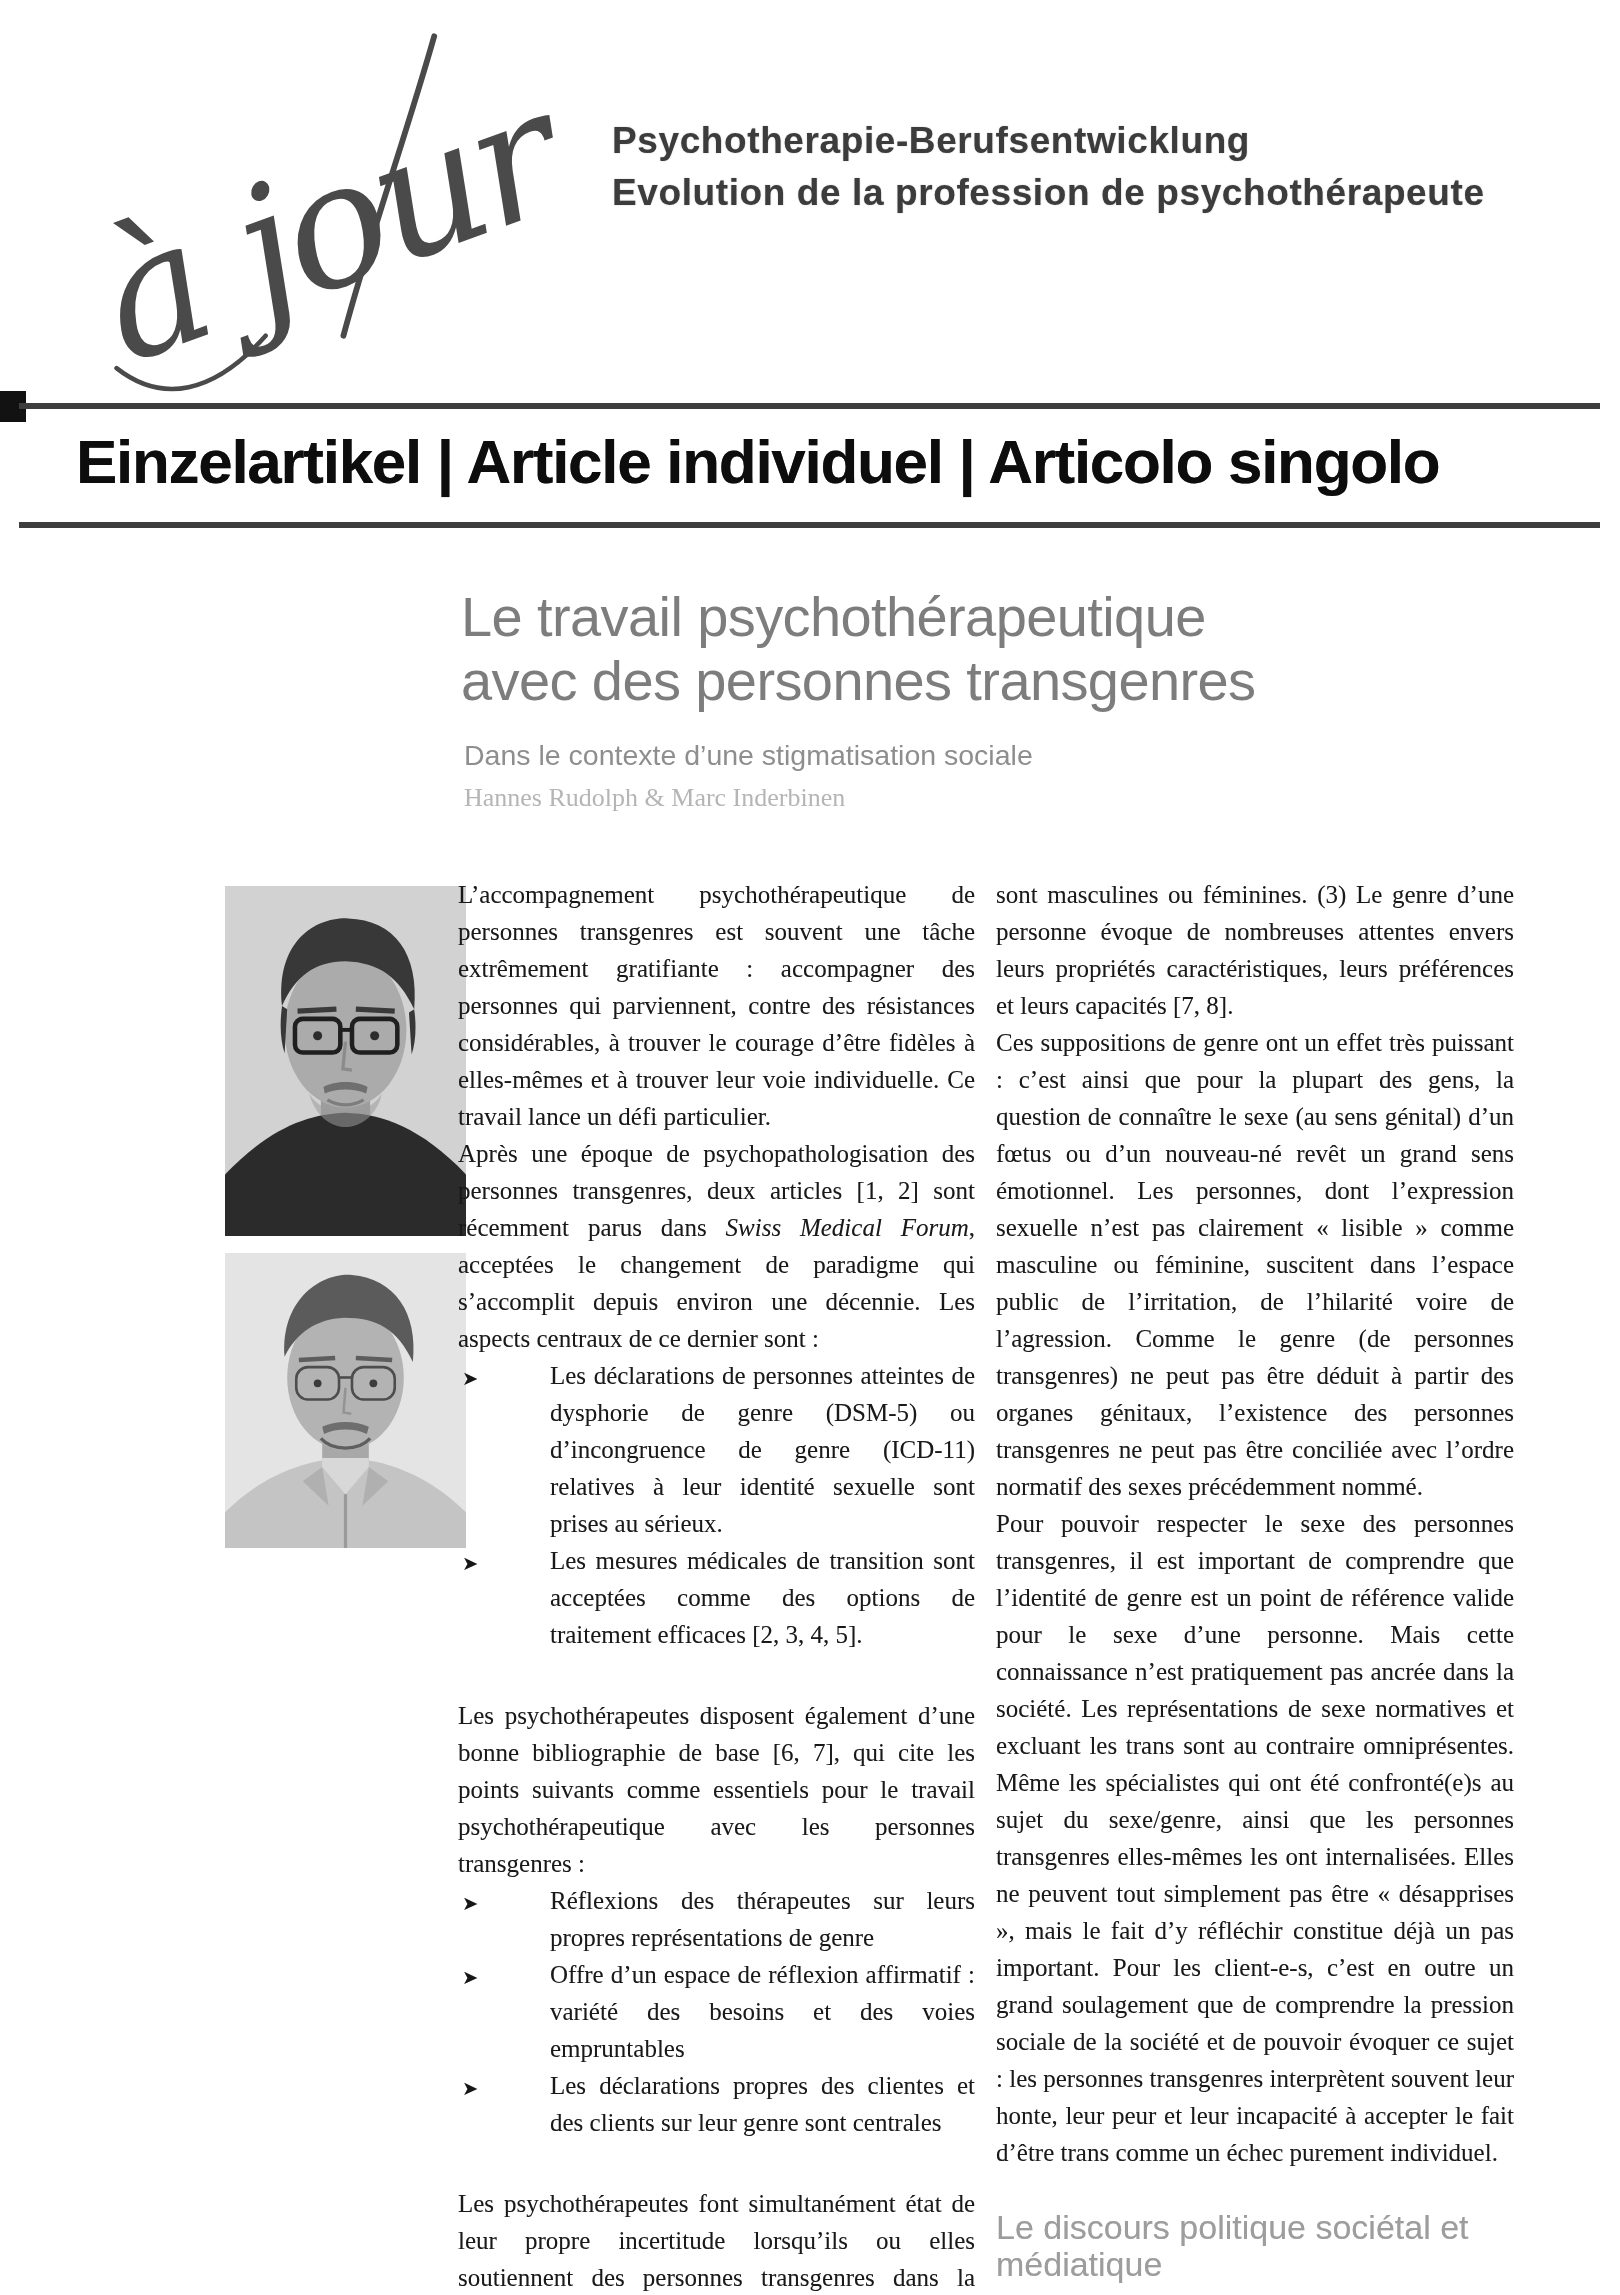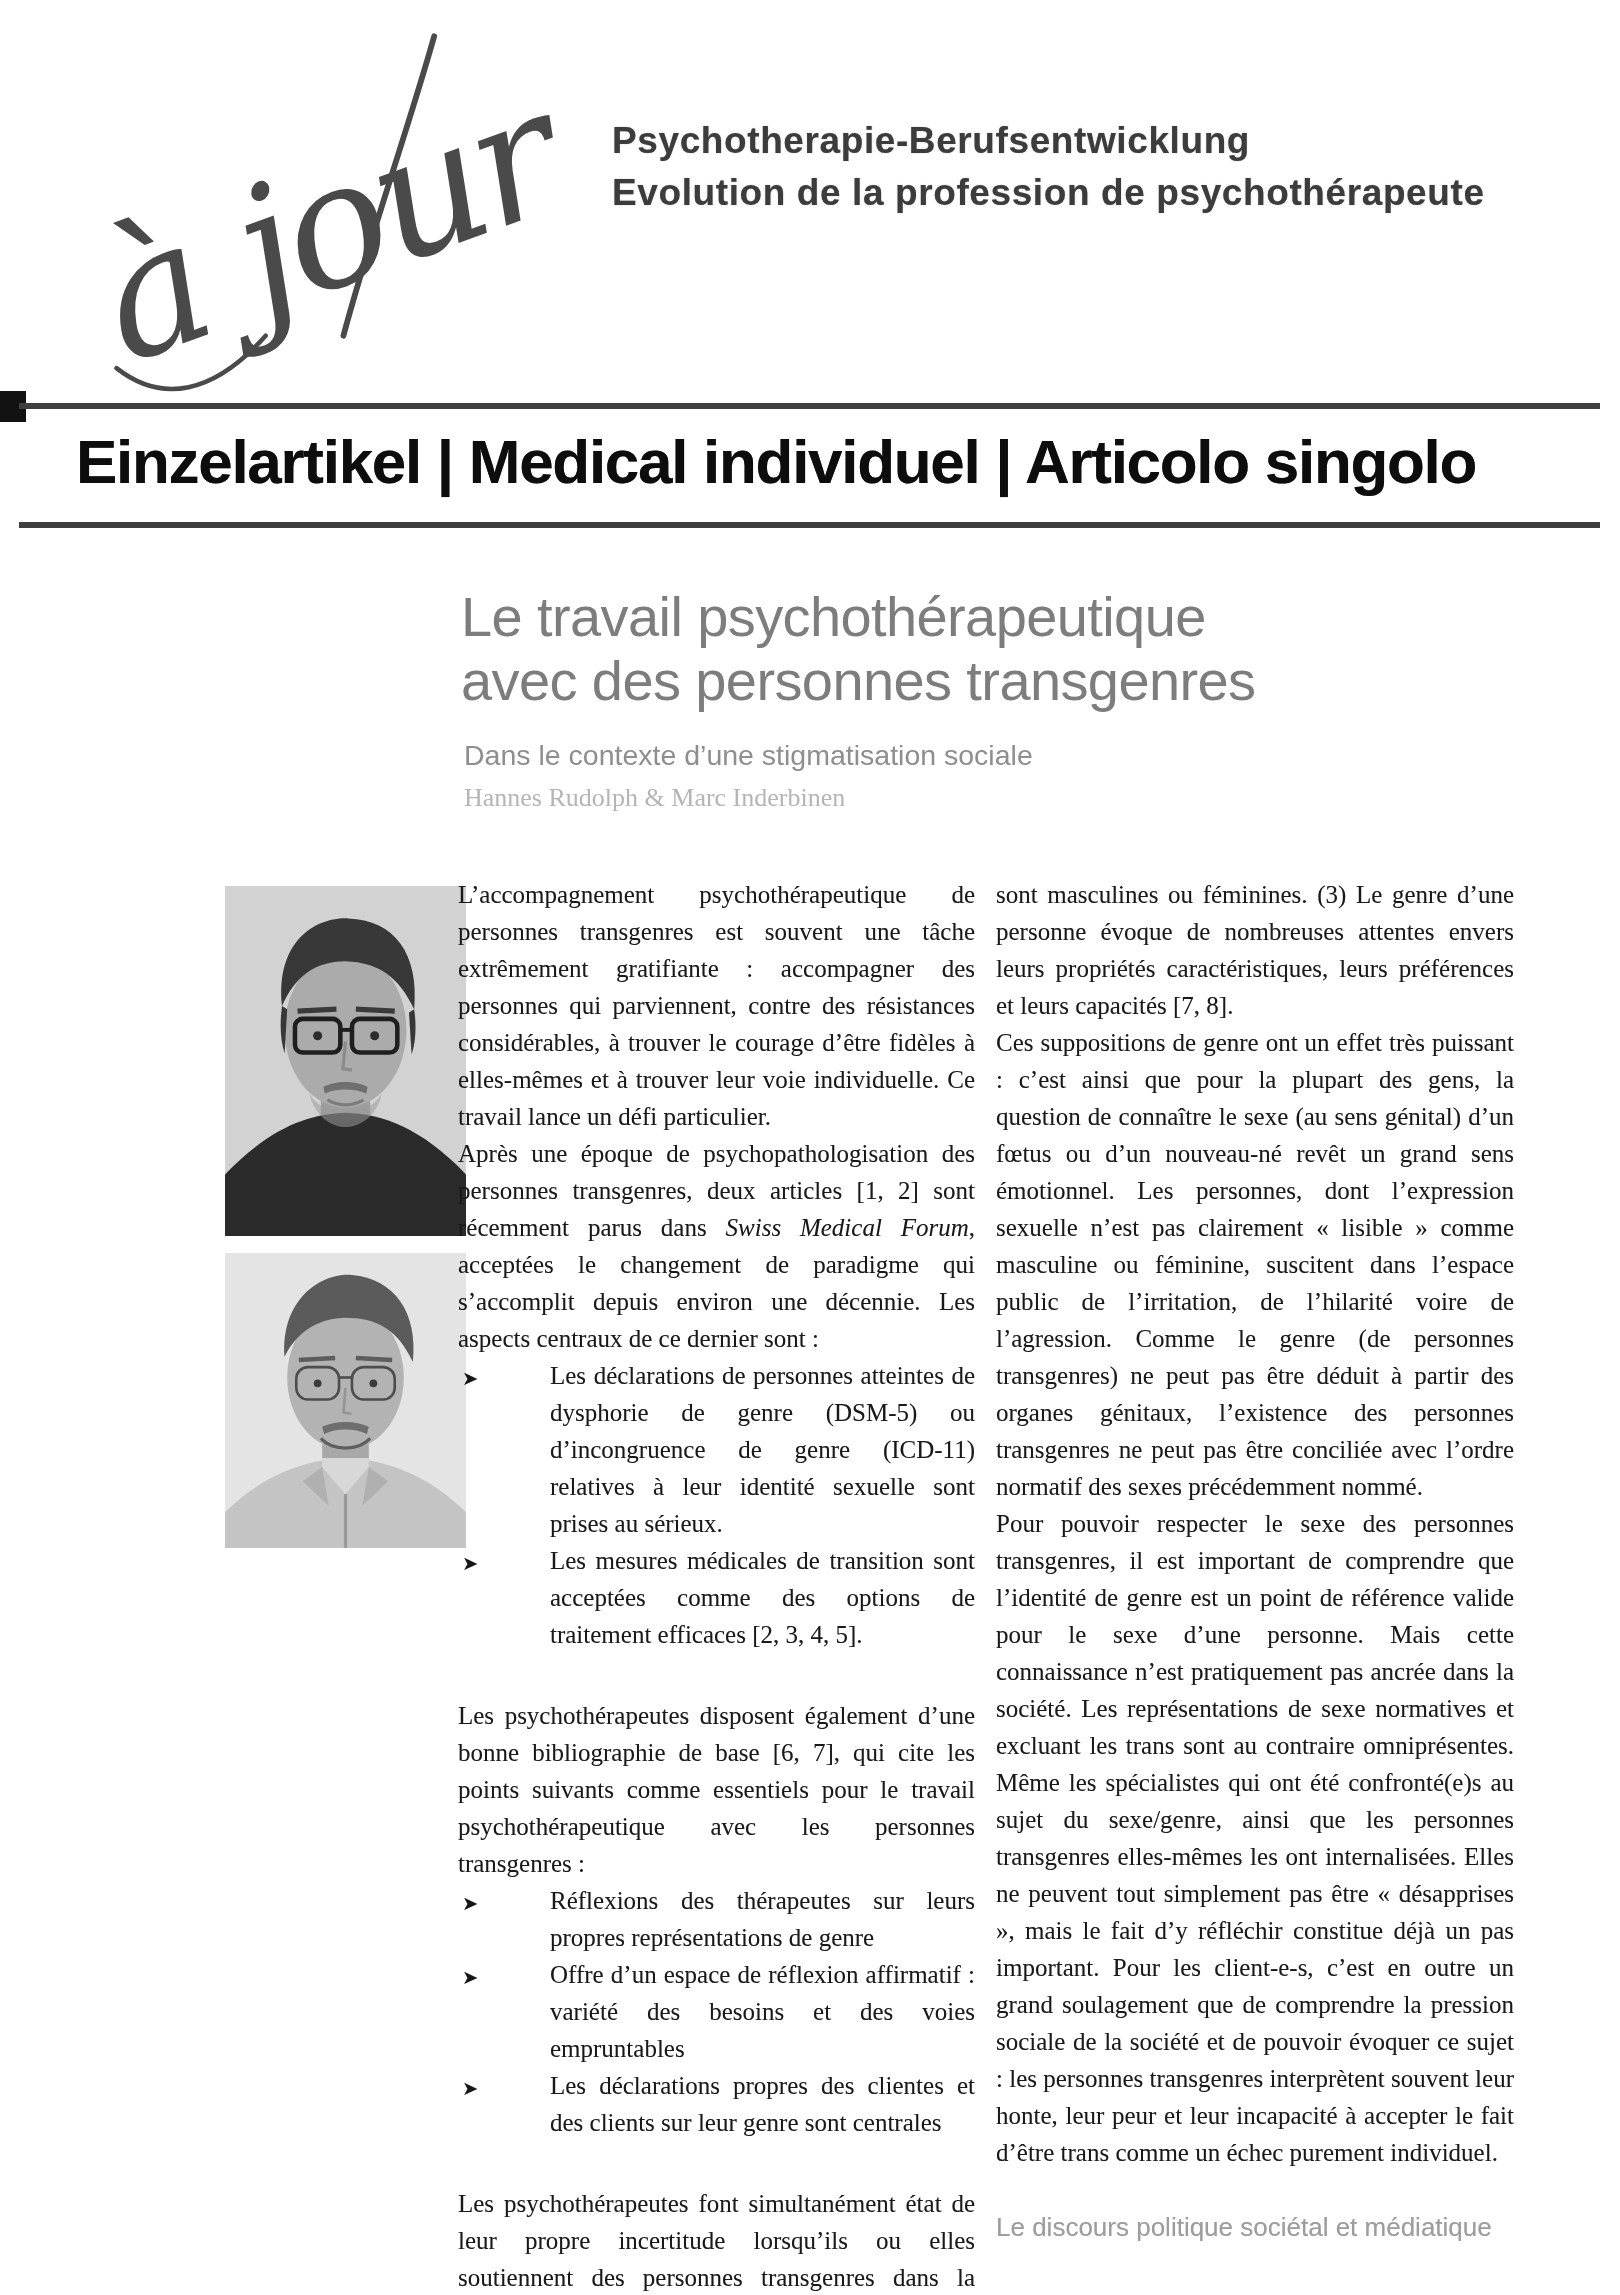--- a/index.html
+++ b/index.html
@@ -44,21 +44,21 @@
       text-shadow:0 0 0.6px rgba(25,25,25,.25);}
   .col-left{left:458px;}
   .col-right{left:996px;width:518px;}
   .col p{margin:0;}
   .col p.gap-before{margin-top:44px;}
   .bullets{list-style:none;margin:0;padding:0;}
   .bullets li{position:relative;padding-left:92px;}
   .bullets .arr{position:absolute;left:3.9px;top:2.6px;font-size:19.4px;color:#161616;
       font-family:"DejaVu Sans",sans-serif;}
   .section-heading{margin:62px 0 57px 0;font-family:"Liberation Sans",sans-serif;
-      font-weight:400;font-size:26px;color:#9d9d9d;text-align:left;
+      font-weight:400;font-size:34px;color:#9d9d9d;text-align:left;
       text-shadow:0 0 0.6px rgba(140,140,140,.4);}
   .col-right .section-heading{margin:38px 0 52px 0;}
   em{font-style:italic;}
 </style>
 </head>
 <body>
 
 <div class="page">
 
   <svg class="logo-svg" viewBox="0 0 760 600" aria-hidden="true">
@@ -69,21 +69,21 @@
     <path d="M70,520 C140,575 220,560 300,470" stroke="#4a4a4a" stroke-width="7" fill="none" stroke-linecap="round"></path>
   </svg>
 
   <div class="masthead-titles">
     <div>Psychotherapie-Berufsentwicklung</div>
     <div>Evolution de la profession de psychothérapeute</div>
   </div>
 
   <div class="banner-square"></div>
   <div class="rule rule-top"></div>
-  <div class="banner-label">Einzelartikel | Medical individuel | Articolo singolo</div>
+  <div class="banner-label">Einzelartikel | Article individuel | Articolo singolo</div>
   <div class="rule rule-bottom"></div>
 
   <h1 class="article-title">
     <span>Le travail psychothérapeutique</span><br>
     <span>avec des personnes transgenres</span>
   </h1>
   <div class="article-subtitle">Dans le contexte d’une stigmatisation sociale</div>
   <div class="article-authors">Hannes Rudolph &amp; Marc Inderbinen</div>
 
   <figure class="photo photo-1">

